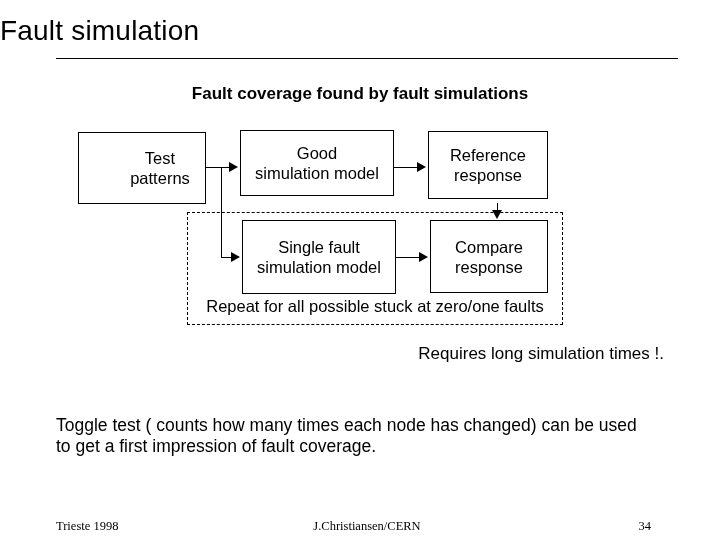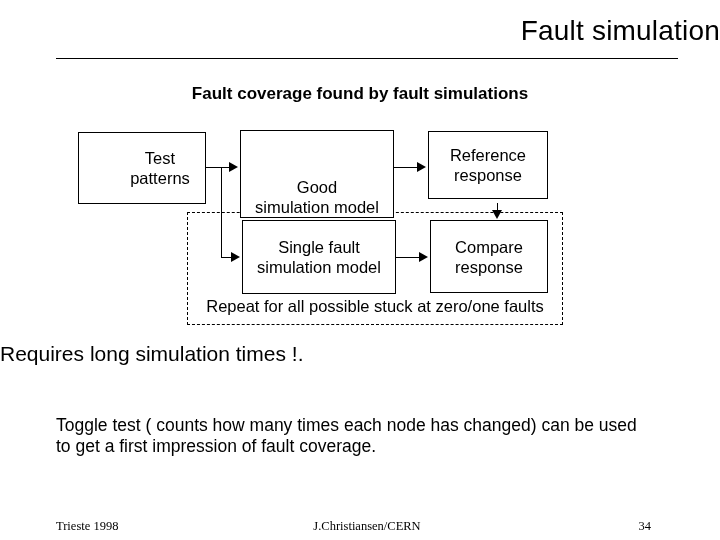--- a/index.html
+++ b/index.html
@@ -16,21 +16,21 @@
     font-family: "Liberation Sans", sans-serif;
     color: #000000;
   }
 
   
   #slide-title {
     position: absolute;
     left: 0;
     top: 14px;
     width: 720px;
-    text-align: right;
+    text-align: left;
     font-size: 28px;
     font-weight: normal;
     letter-spacing: 0.2px;
     line-height: 34px;
   }
   #title-rule {
     position: absolute;
     left: 56px;
     top: 58px;
     width: 622px;
@@ -57,21 +57,21 @@
     box-sizing: border-box;
     display: flex;
     align-items: center;
     justify-content: center;
     text-align: center;
     font-size: 16.5px;
     line-height: 20px;
     z-index: 3;
   }
   #box-test-patterns   { left: 78px;  top: 132px; width: 128px; height: 72px; padding-left: 36px; }
-  #box-good-model      { left: 240px; top: 130px; width: 154px; height: 88px; align-items: flex-end; }
+  #box-good-model      { left: 240px; top: 130px; width: 154px; height: 66px; }
   #box-reference       { left: 428px; top: 131px; width: 120px; height: 68px; }
   #box-single-fault    { left: 242px; top: 220px; width: 154px; height: 74px; }
   #box-compare         { left: 430px; top: 220px; width: 118px; height: 73px; }
 
   .box-text { display: block; padding: 0 4px; }
 
   
   #dashed-region {
     position: absolute;
     left: 187px;
@@ -142,22 +142,22 @@
   
   #conn-single-out  { left: 396px; top: 257px; width: 24px; }
   #arrow-to-cmp2    { left: 419px; top: 252px; }
 
   
   #note-requires {
     position: absolute;
     left: 0;
     top: 343px;
     width: 664px;
-    text-align: left;
-    font-size: 21px;
+    text-align: right;
+    font-size: 17px;
     line-height: 22px;
   }
   #note-toggle {
     position: absolute;
     left: 56px;
     top: 383px;
     width: 616px;
     font-size: 17.5px;
     line-height: 21px;
     text-align: left;

